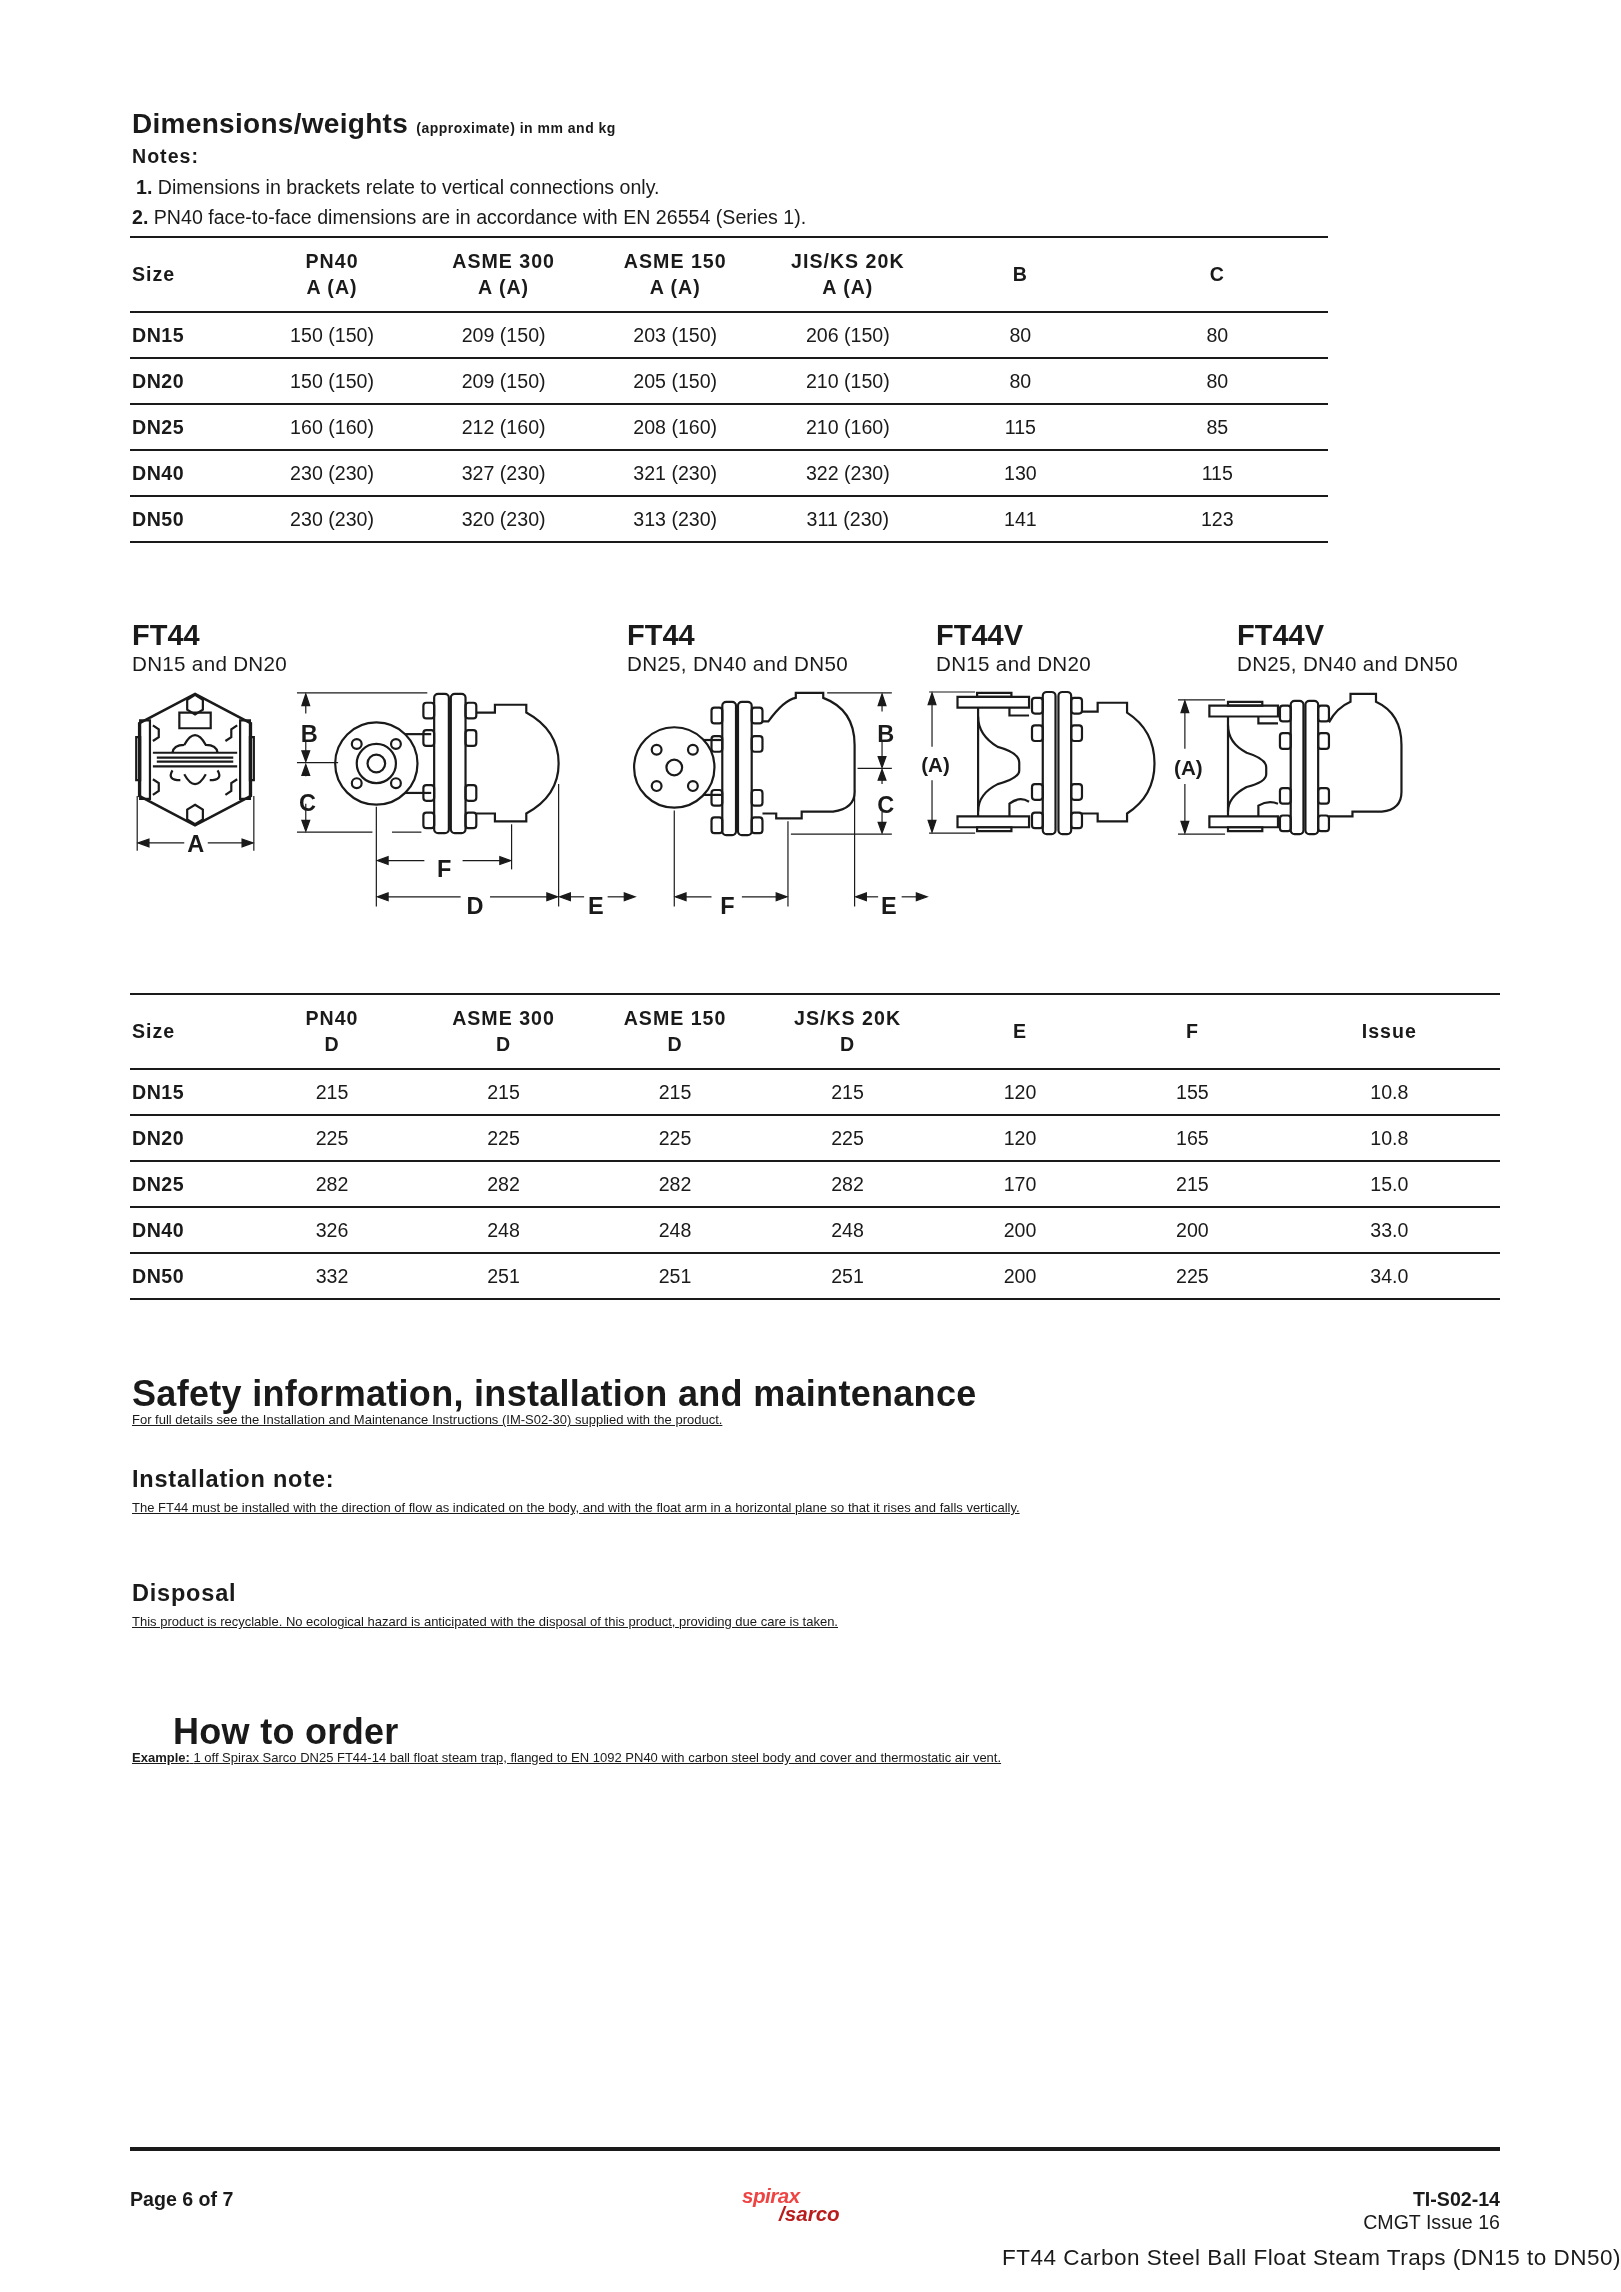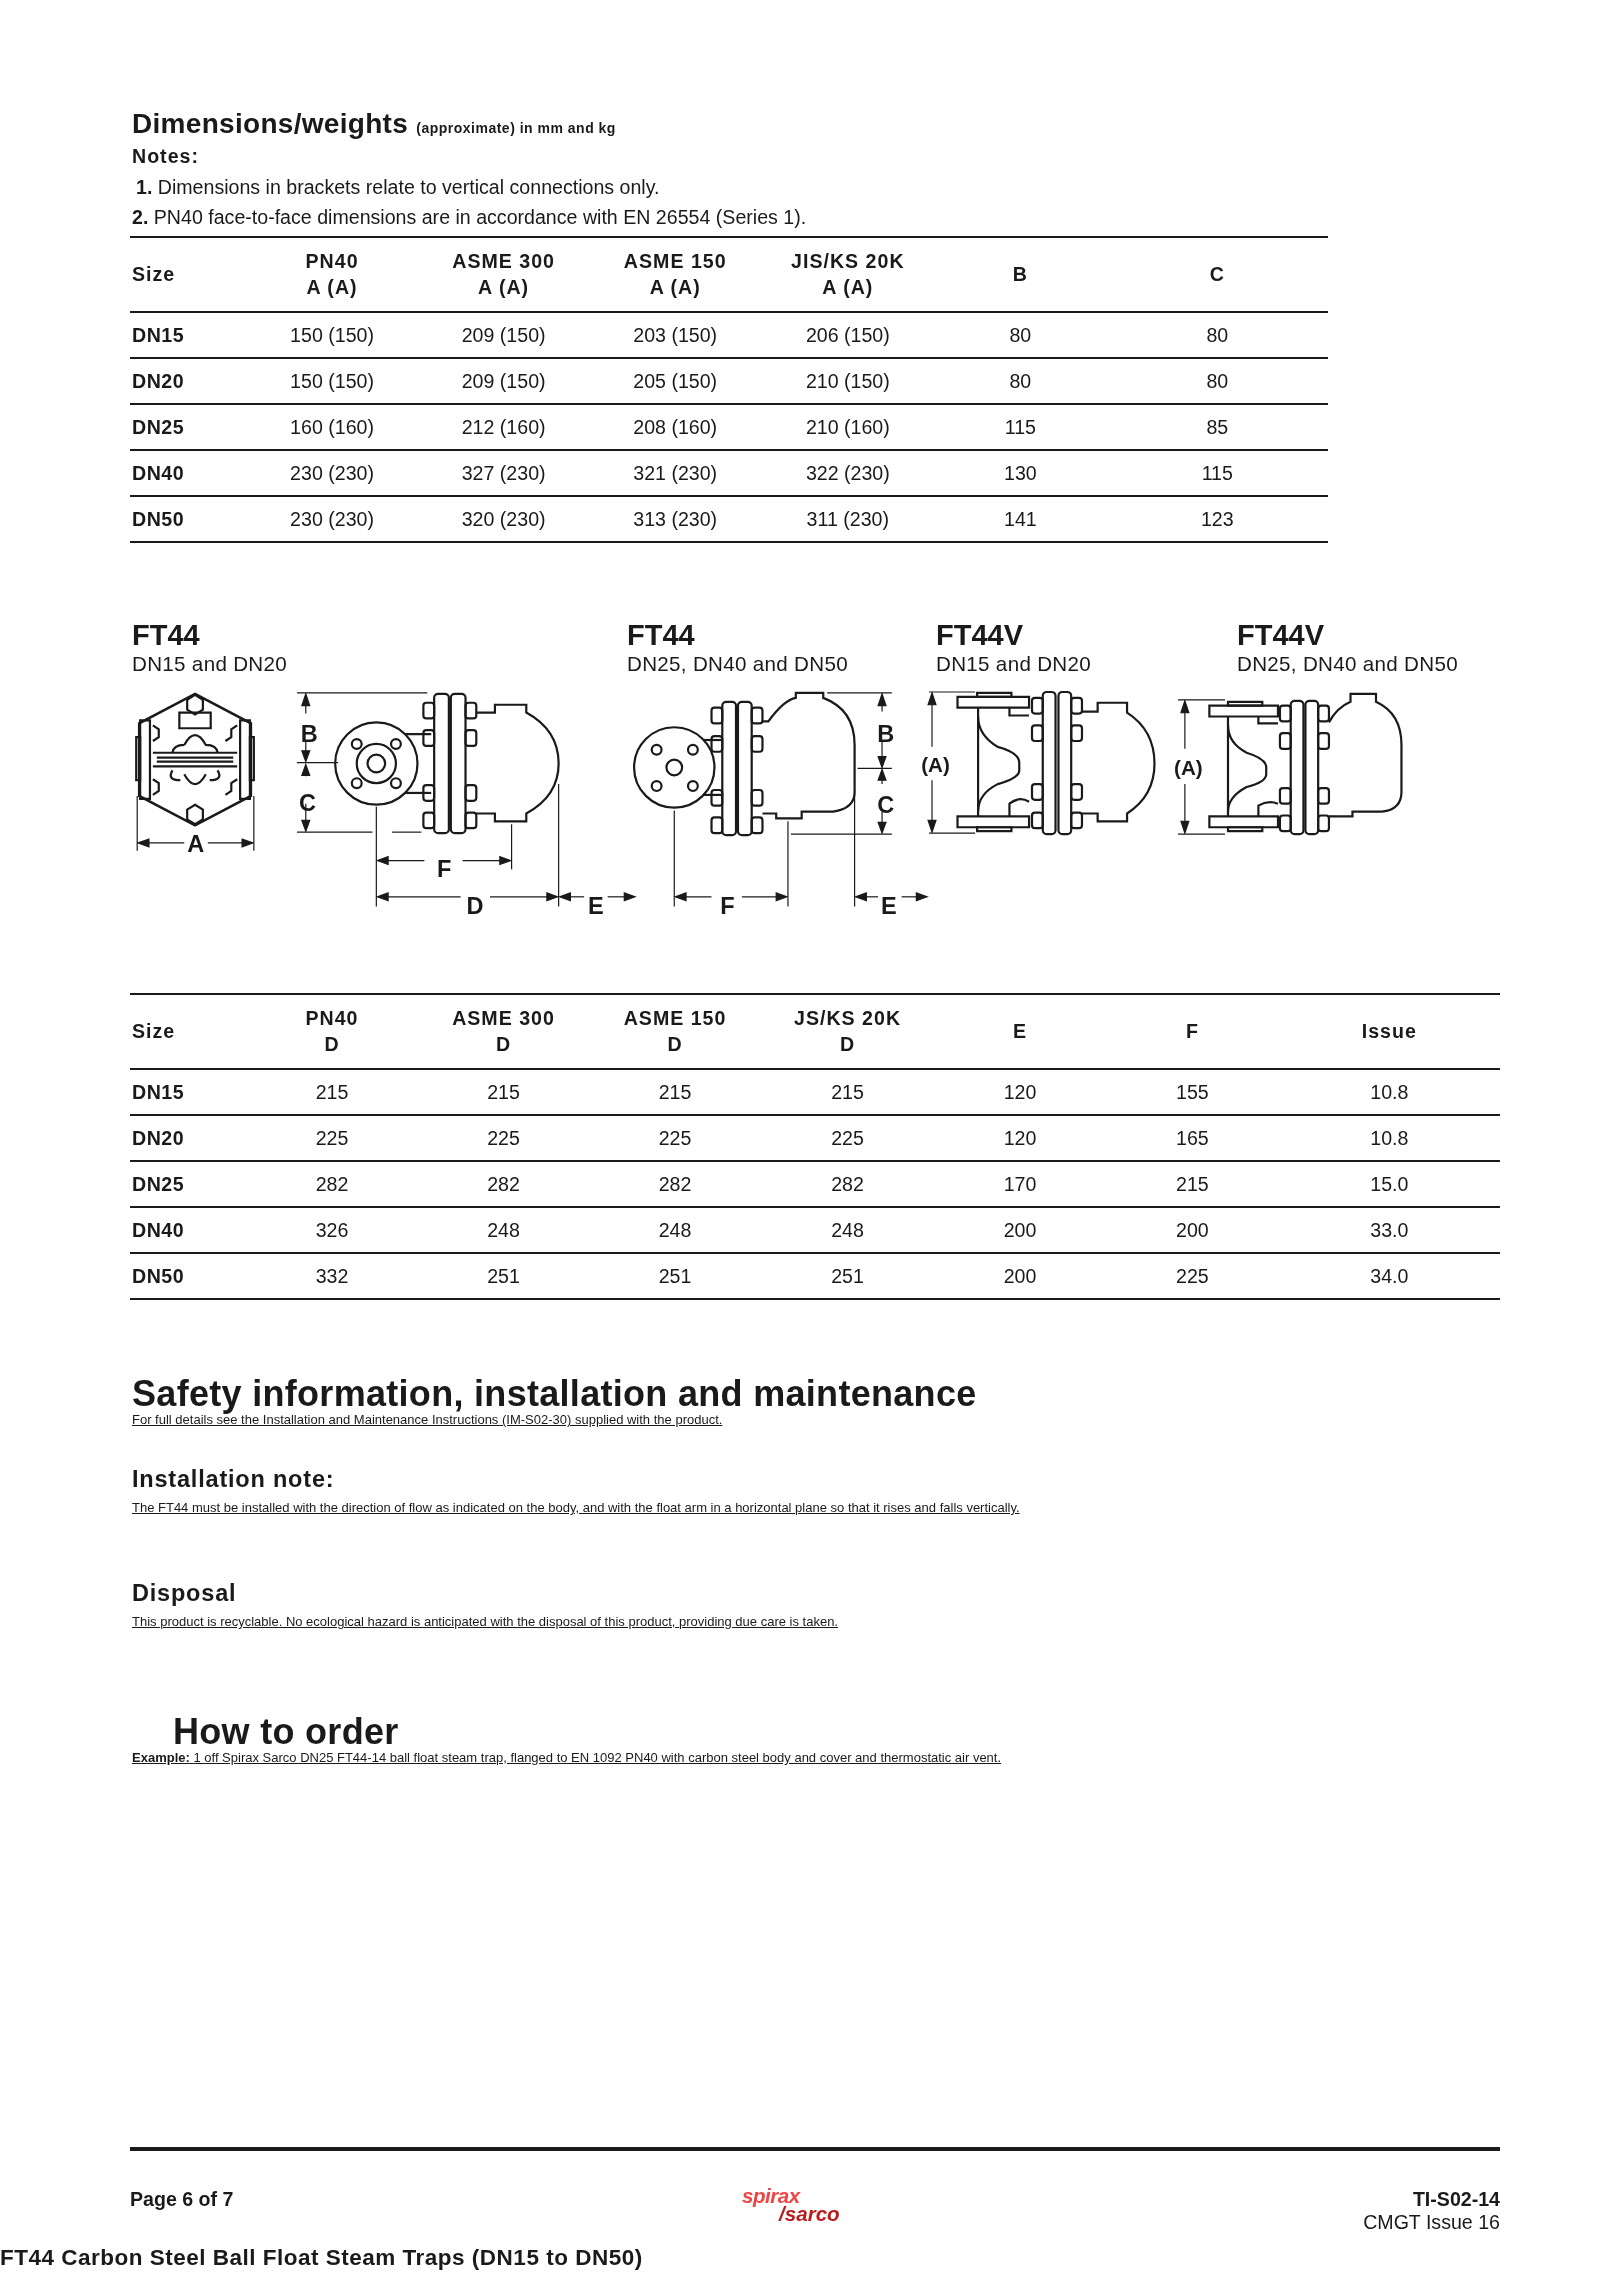--- a/index.html
+++ b/index.html
@@ -481,14 +481,14 @@
 </div>
 
 <div class="footer-rule"></div>
 <div class="abs foot" style="left:130px; top:2188px; font-weight:bold;">Page 6 of 7</div>
 <div class="abs" style="left:742px; top:2184px; width:157px; height:43px;">
   <span class="abs" style="left: 0px; top: 0px; font-size: 20.6px; font-weight: bold; font-style: italic; letter-spacing: -0.5px; color: #ef4444;" id="logo1">spirax</span>
   <span class="abs" style="left: 37px; top: 17.6px; font-size: 20.6px; font-weight: bold; font-style: italic; color: #b91c1c;" id="logo2"><span id="logo-slash">/</span><span>sarco</span></span>
 </div>
 <div class="abs foot" style="right:121px; top:2188px; font-weight:bold; text-align:right;">TI-S02-14</div>
 <div class="abs foot" style="right:121px; top:2211px; text-align:right;">CMGT Issue 16</div>
-<div class="abs" style="left:0; width:1621px; top:2245px; text-align:left; font-size:22.5px; font-weight:bold; letter-spacing:0.5px;">FT44 Carbon Steel Ball Float Steam Traps (DN15 to DN50)</div>
+<div class="abs" style="left:0; width:1621px; top:2245px; text-align:right; font-size:22.5px; font-weight:normal; letter-spacing:0.5px;">FT44 Carbon Steel Ball Float Steam Traps (DN15 to DN50)</div>
 
 
 </body></html>

